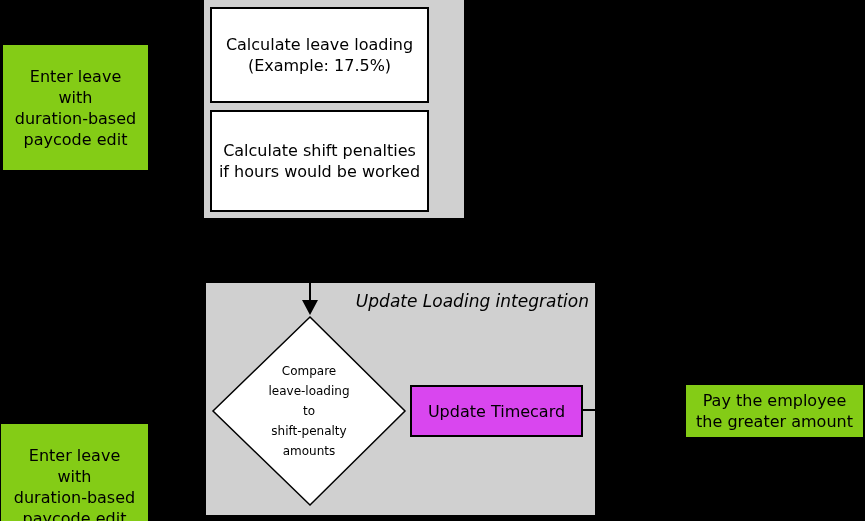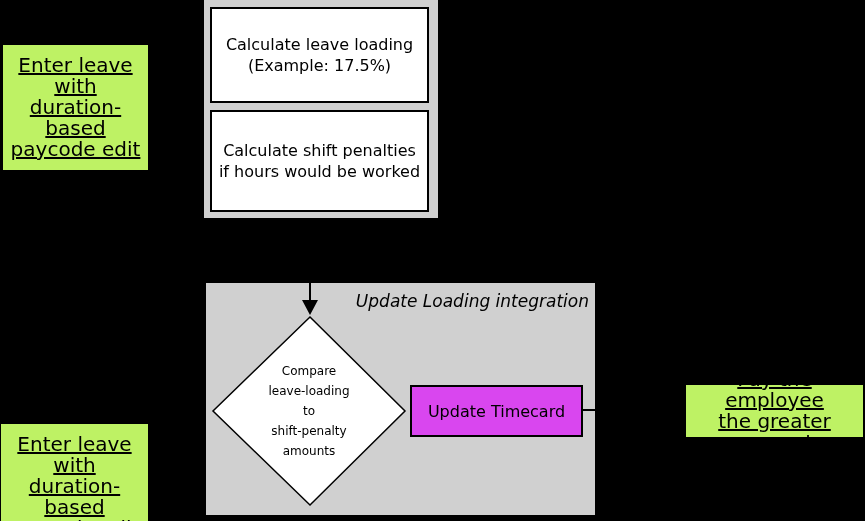--- a/index.html
+++ b/index.html
@@ -5,34 +5,33 @@
   * { margin: 0; padding: 0; box-sizing: border-box; }
   html, body { width: 865px; height: 521px; overflow: hidden; }
   body {
     background: #000000;
     position: relative;
     font-family: "DejaVu Sans", "Liberation Sans", sans-serif;
     color: #000000;
   }
   .node {
     position: absolute;
-    background: #bef264;
+    background: #84cc16;
     display: flex;
     align-items: center;
     justify-content: center;
     text-align: center;
-    font-size: 20px;
+    font-size: 16px;
     line-height: 21px;
     white-space: pre-line;
-    text-decoration: underline;
   }
   .container-top {
     position: absolute;
     left: 204px; top: 0px;
-    width: 234px; height: 218px;
+    width: 260px; height: 218px;
     background: #d0d0d0;
   }
   .container-top .inner-box {
     position: absolute;
     left: 6px;
     width: 219px;
     background: #ffffff;
     border: 2px solid #000000;
     display: flex;
     align-items: center;

